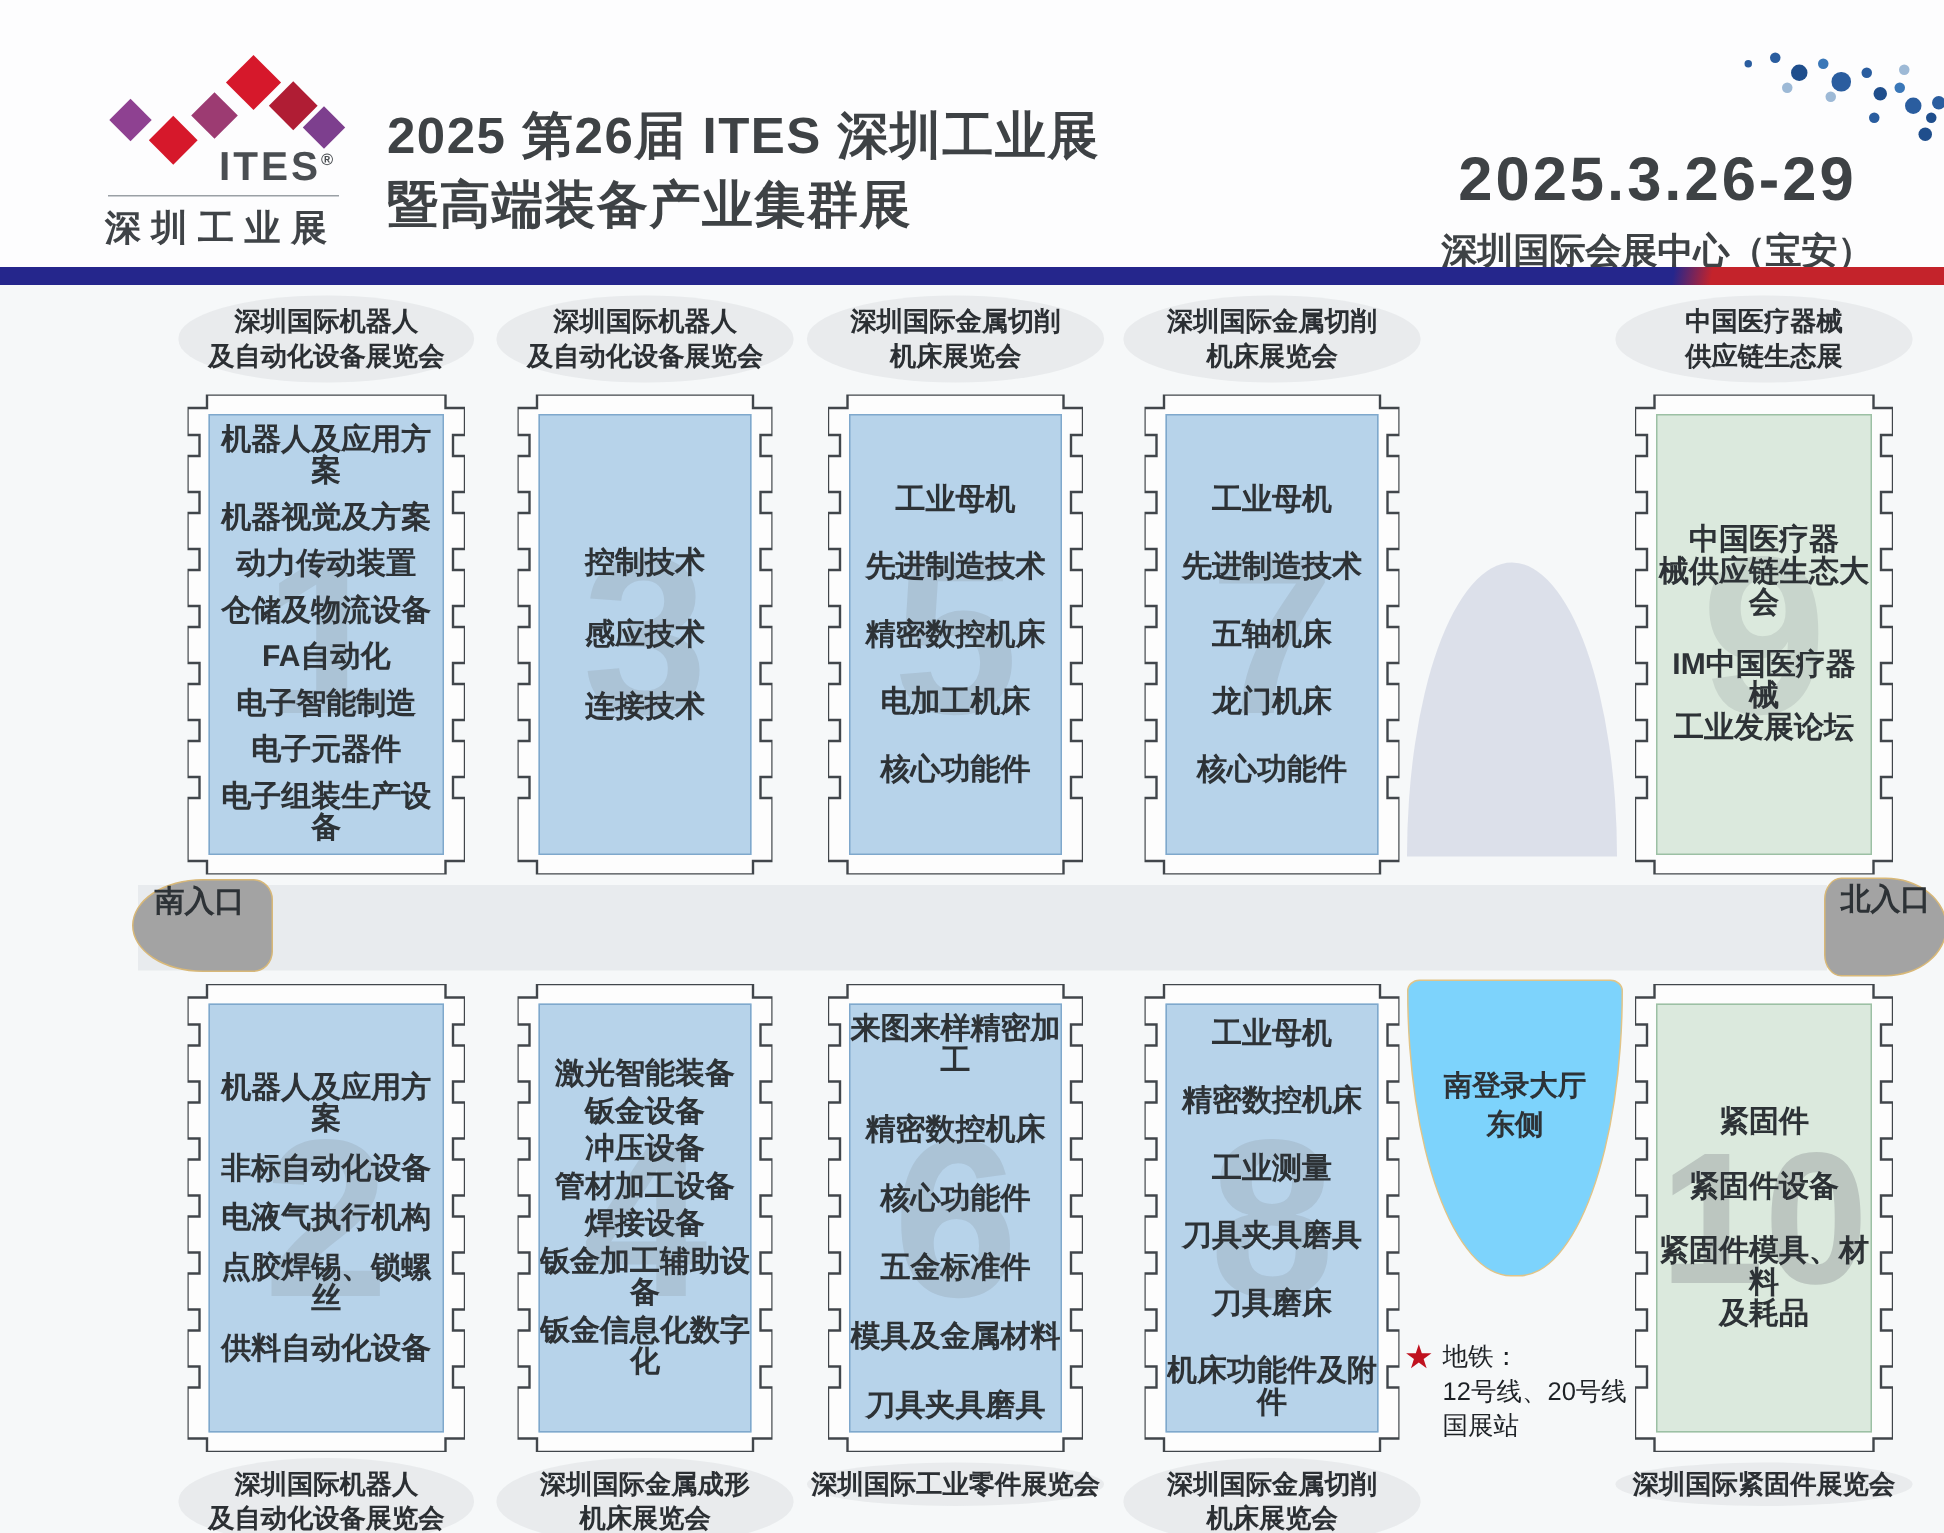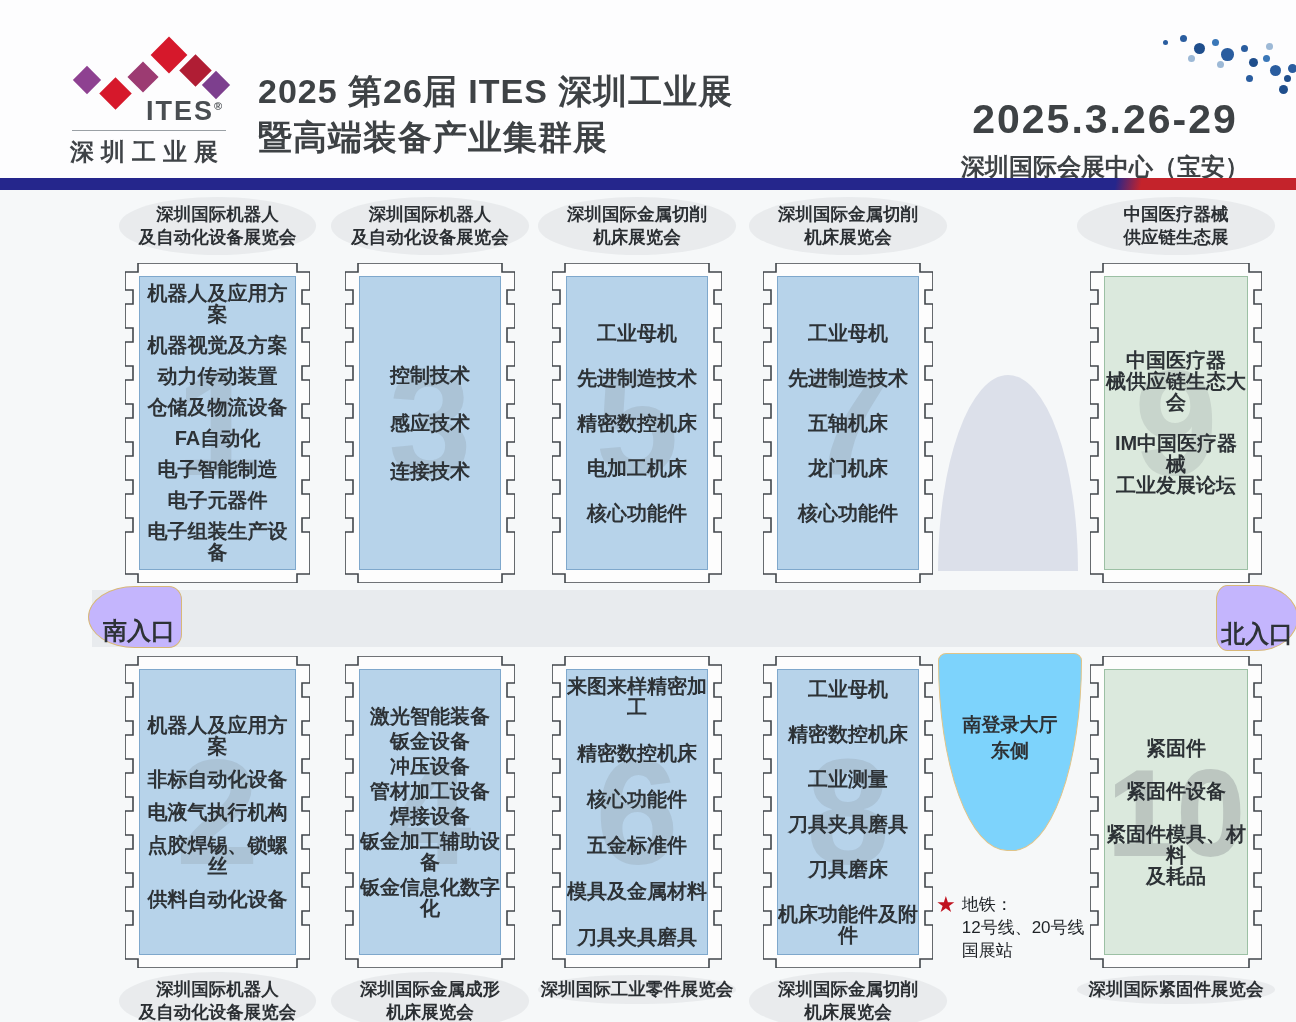--- a/index.html
+++ b/index.html
@@ -42,22 +42,22 @@
   
   .map{position:absolute;left:0;top:190px;width:1296px;height:832px;background:#f6f8f9;}
   .corridor{position:absolute;left:92px;top:400px;width:1126px;height:57px;background:#e8ebee;}
   .dome{position:absolute;left:938px;top:185px;width:140px;height:196px;background:#dce0ea;
         border-radius:50% 50% 0 0 / 100% 100% 0 0;}
   .funnel{position:absolute;left:938px;top:463px;width:142px;height:196px;background:#7dd3fc;
           border:1px solid #e0c488;border-radius:6% 6% 50% 50% / 4% 4% 100% 100%;
           display:flex;align-items:center;justify-content:center;}
   .funnel .txt{font-size:19px;font-weight:600;color:#2d3236;text-align:center;
                white-space:pre-line;line-height:26px;margin-top:-28px;}
-  .entrance{position:absolute;background:#c4b5fd;border:1px solid #d8b878;
-            display:flex;align-items:flex-end;font-size:24px;font-weight:600;color:#2d3236;}
+  .entrance{position:absolute;background:#a3a3a3;border:1px solid #d8b878;
+            display:flex;align-items:flex-start;font-size:20px;font-weight:600;color:#2d3236;}
   .entrance.south{left:88px;top:396px;width:94px;height:62px;
                   border-radius:50% 14% 14% 50% / 50% 22% 22% 50%;padding-left:14px;box-sizing:border-box;}
   .entrance.north{left:1216px;top:395px;width:80px;height:64px;justify-content:center;
                   border-radius:14% 50% 50% 14% / 22% 50% 50% 22%;}
   .metro{position:absolute;left:936px;top:703px;display:flex;align-items:flex-start;}
   .metro .star{font-size:22px;line-height:24px;color:#c0121f;margin-right:6px;}
   .metro .txt{font-size:17px;line-height:23px;color:#1e2226;white-space:pre-line;font-weight:500;}
 
   
   .hall{position:absolute;}

